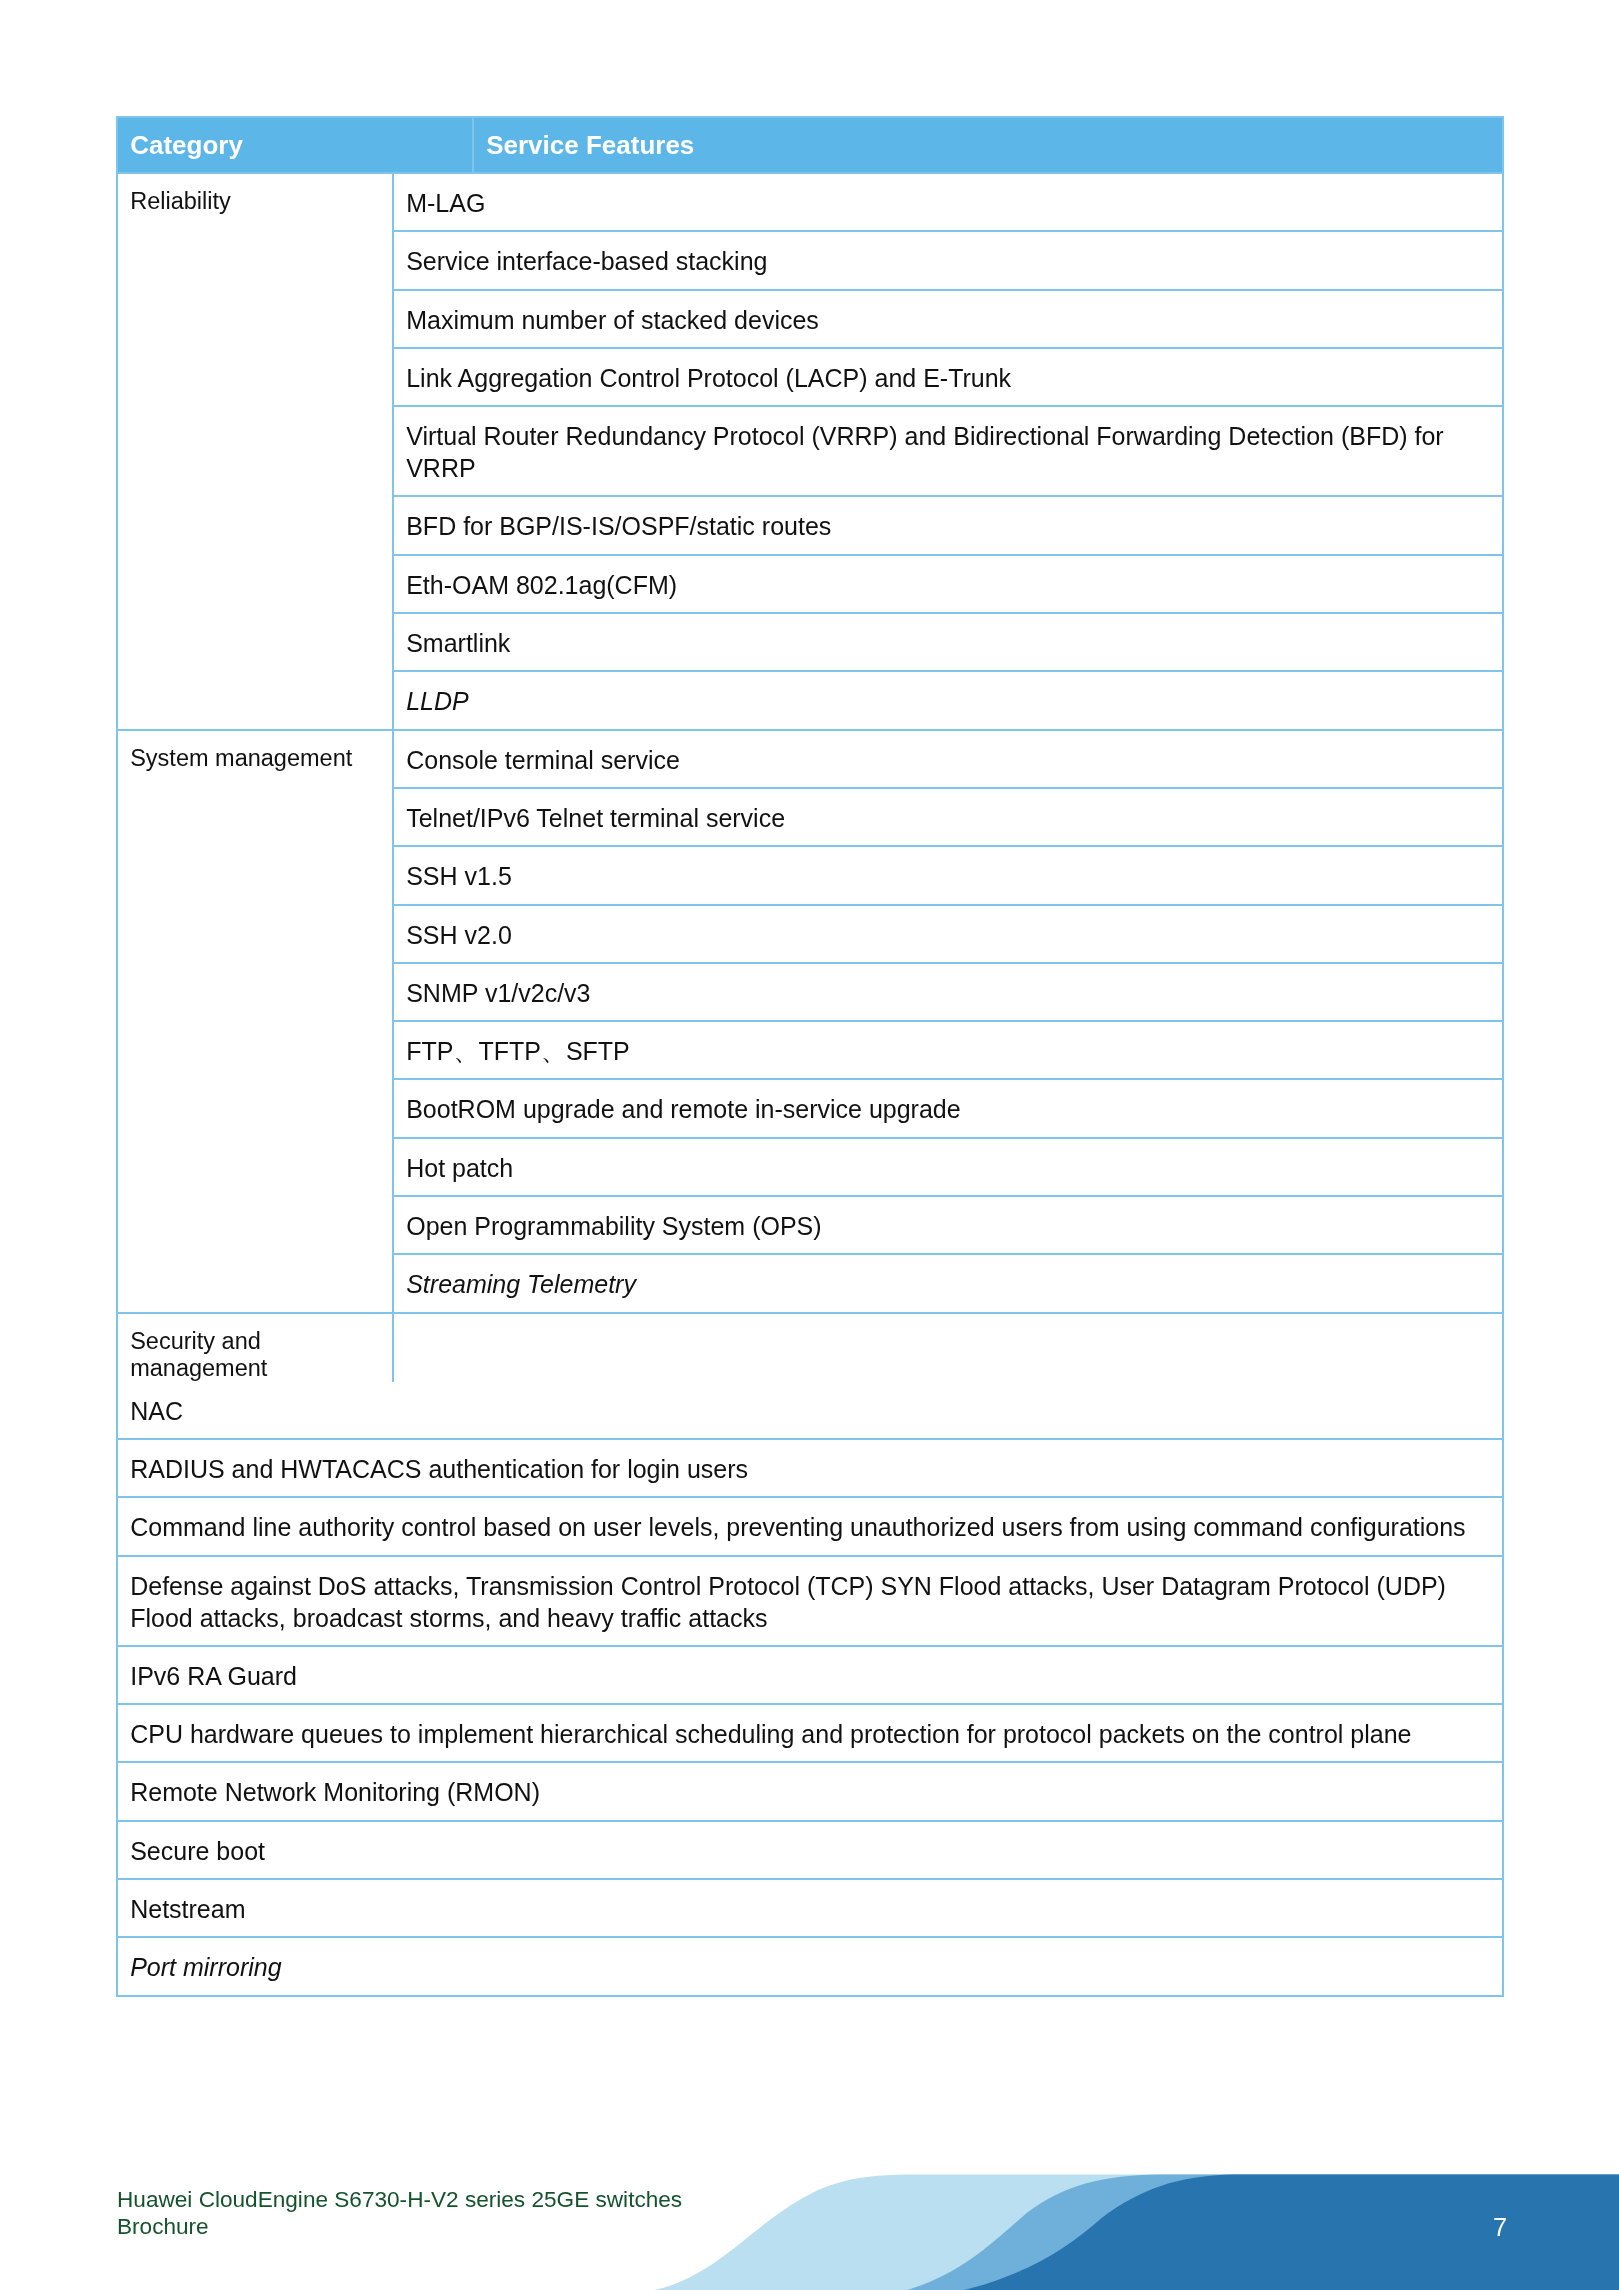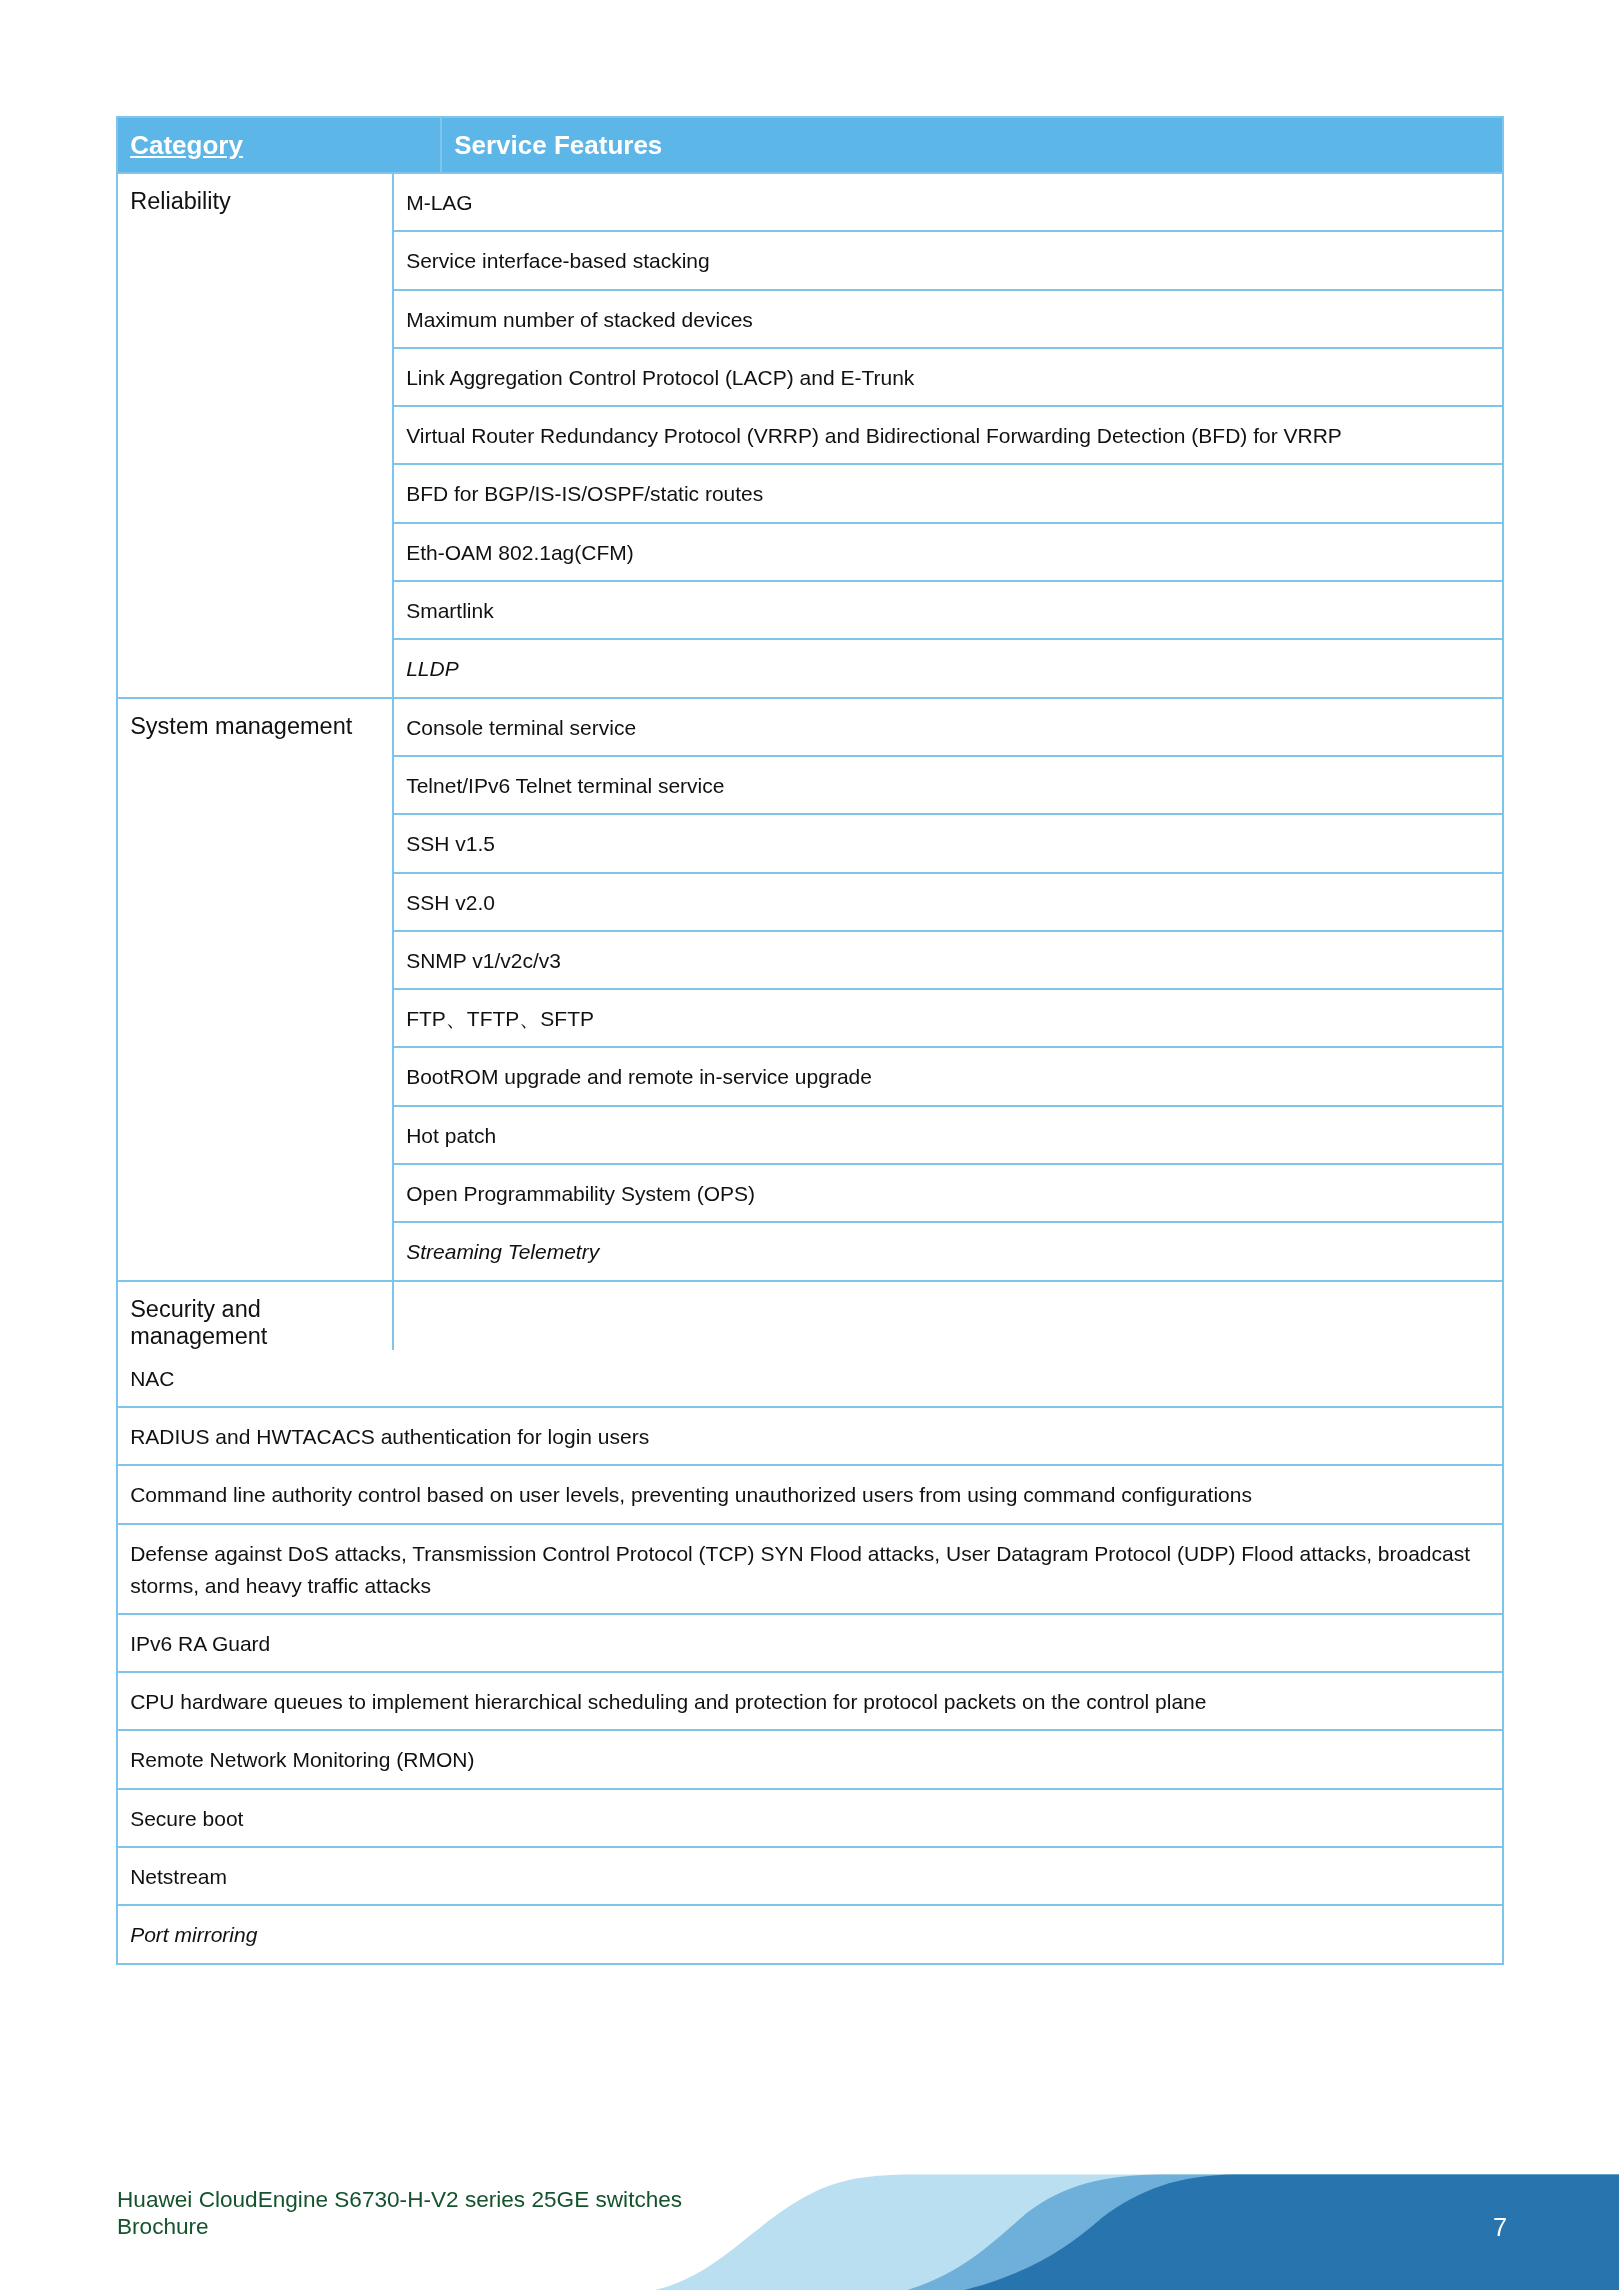--- a/index.html
+++ b/index.html
@@ -12,32 +12,32 @@
     border: 2.8px solid #7fc4ea; box-sizing: border-box;
   }
   .hdr {
     display: flex; background: #5cb7e8; height: 56px;
     border-bottom: 2.8px solid #7fc4ea; box-sizing: border-box;
   }
   .hdr .c1, .hdr .c2 {
     color: #ffffff; font-weight: bold; font-size: 26px;
     padding-left: 12.2px; line-height: 54px; box-sizing: border-box;
   }
-  .hdr .c1 { width: 324px; border-right: 2.8px solid #7fc4ea; text-decoration: underline; }
+  .hdr .c1 { width: 356px; border-right: 2.8px solid #7fc4ea; }
   .hdr .c2 { flex: 1; border-radius: 10px; }
   .group { display: flex; border-bottom: 2.8px solid #7fc4ea; }
   .group:last-child { border-bottom: none; flex-direction: column; }
   .group .cat {
     width: 276px; box-sizing: border-box; border-right: 2.8px solid #7fc4ea;
     font-size: 23.5px; padding: 14px 0 0 12.2px;
   }
   .group .feats { flex: 1; }
   .feat {
     min-height: 54px; box-sizing: border-box; padding: 13px 13px 11.3px 12.2px;
-    font-size: 21px; line-height: 32px;
+    font-size: 25px; line-height: 32px;
     border-bottom: 2.8px solid #7fc4ea;
   }
   .feat:last-child { border-bottom: none; font-style: italic; }
   .footer-text {
     position: absolute; left: 117px; top: 2186px;
     color: #14532d; font-size: 22.6px; line-height: 27px;
   }
   .waves { position: absolute; left: 0; top: 2166px; width: 1620px; height: 125px; }
   .page-num {
     position: absolute; left: 1486px; top: 2213px; width: 28px;

